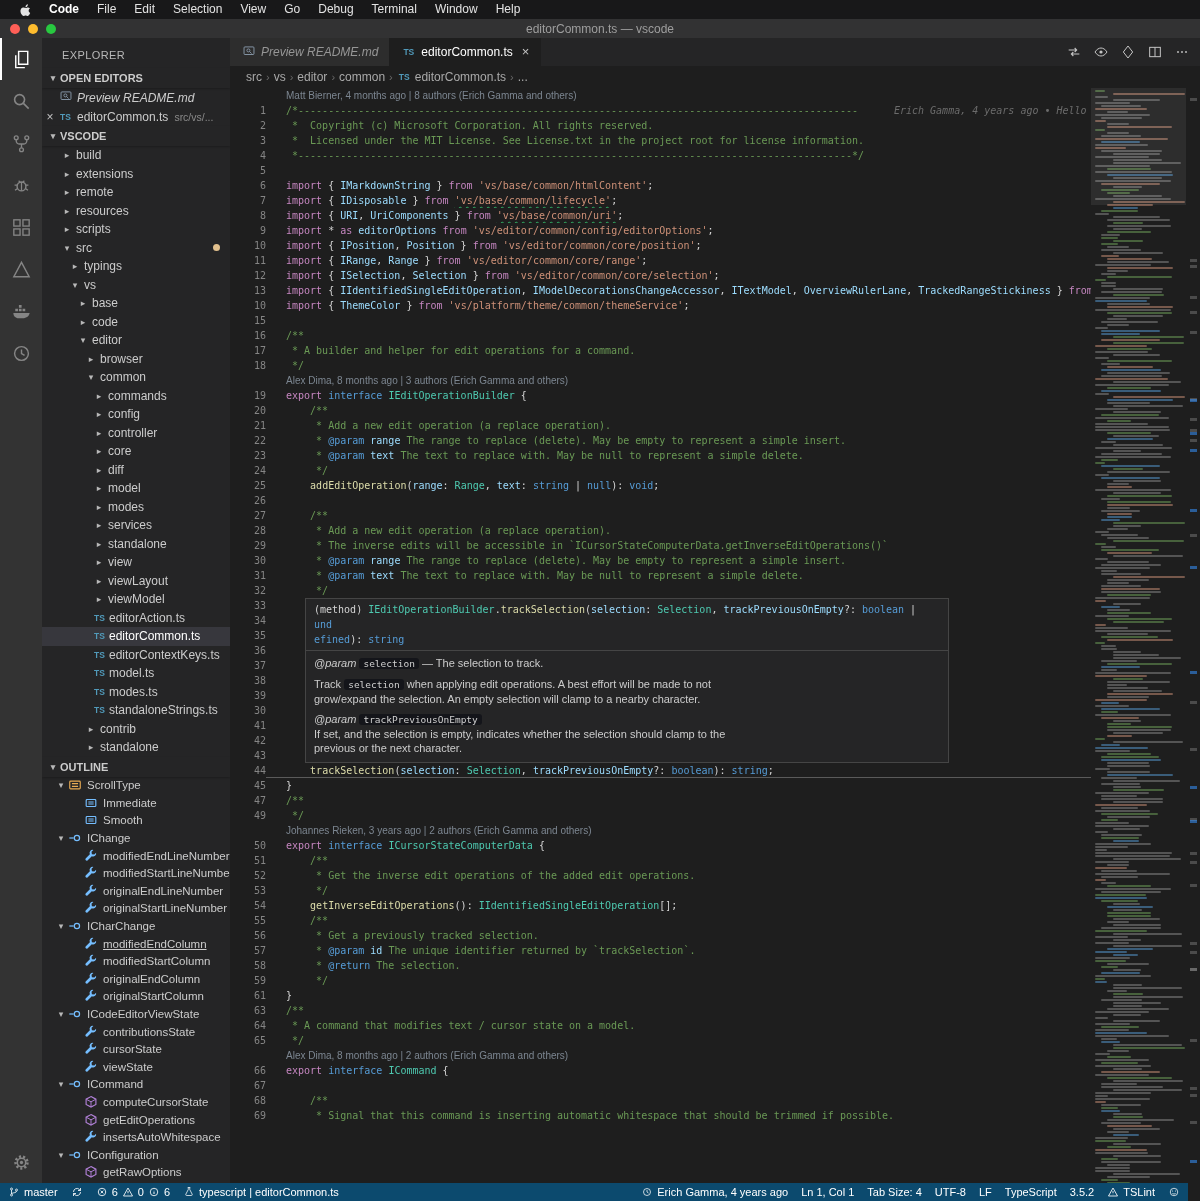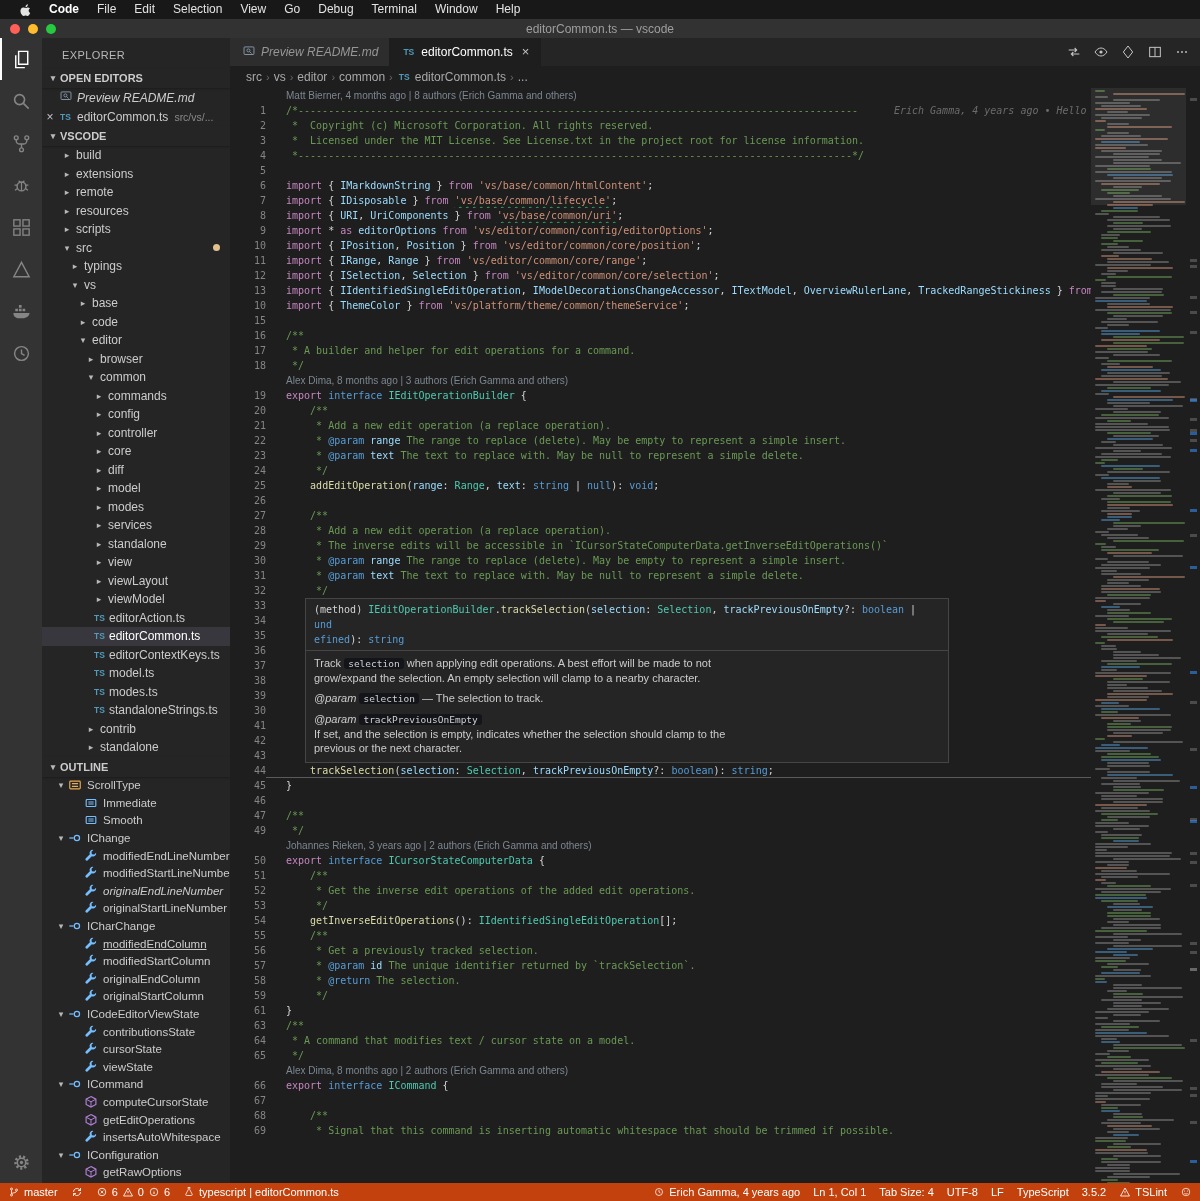--- a/index.html
+++ b/index.html
@@ -84,21 +84,21 @@
   .chip{font-family:"DejaVu Sans Mono",monospace;font-size:9.5px;background:#14151a;border-radius:3px;padding:0 4px;color:#d0d0d0}
   .at{font-style:italic}
   
   .minimap{width:95px;flex:none;position:relative;overflow:hidden}
   .minimap-slider{position:absolute;left:0;right:0;top:0;height:117px;background:rgba(255,255,255,.07);z-index:2}
   .minimap-lines{position:absolute;inset:0;padding-top:2px;padding-left:4px}
   .minimap-lines div{height:2px;margin-bottom:1px;border-radius:1px}
   .overview-ruler{width:14px;flex:none;position:relative;background:#1e1e1e}
   .ruler-mark{position:absolute;right:3px;width:7px;height:3px}
   
-  .statusbar{position:absolute;left:0;right:0;bottom:0;height:18px;background:#c2410c;color:#ffffff;font-size:11px;display:flex;align-items:center;justify-content:space-between;padding:0 8px;z-index:60}
+  .statusbar{position:absolute;left:0;right:12px;bottom:0;height:18px;background:#0c4a6e;color:#ffffff;font-size:11px;display:flex;align-items:center;justify-content:space-between;padding:0 8px;z-index:60}
   .sb-left,.sb-right{display:flex;align-items:center;gap:13px;white-space:nowrap}
   .sb-item{display:flex;align-items:center;gap:4px}
   .sb-item .icon svg{width:12px;height:12px;color:#ffffff}
   .sb-item .icon{display:flex}
 </style>
 </head>
 <body>
 
 <div class="menubar">
   <span class="apple-logo icon">
@@ -437,21 +437,21 @@
             </svg></span>
           <span class="label">modifiedEndLineNumber</span>
         </div>
         <div class="orow" style="padding-left: 28px;">
           <span class="twisty"></span>
           <span class="oicon"><svg viewBox="0 0 16 16">
               <path d="M13.8 4.2a3.5 3.5 0 0 1-4.9 4L4 13a1.5 1.5 0 0 1-2.1-2.1l4.8-4.9a3.5 3.5 0 0 1 4-4.9L8.6 3.2l.4 2.8 2.8.4 2-2.2z" fill="#75beff"></path>
             </svg></span>
           <span class="label">modifiedStartLineNumber</span>
         </div>
-        <div class="orow" style="padding-left: 28px; font-style: italic;">
+        <div class="orow" style="padding-left: 28px;">
           <span class="twisty"></span>
           <span class="oicon"><svg viewBox="0 0 16 16">
               <path d="M13.8 4.2a3.5 3.5 0 0 1-4.9 4L4 13a1.5 1.5 0 0 1-2.1-2.1l4.8-4.9a3.5 3.5 0 0 1 4-4.9L8.6 3.2l.4 2.8 2.8.4 2-2.2z" fill="#75beff"></path>
             </svg></span>
           <span class="label">originalEndLineNumber</span>
         </div>
         <div class="orow" style="padding-left: 28px;">
           <span class="twisty"></span>
           <span class="oicon"><svg viewBox="0 0 16 16">
               <path d="M13.8 4.2a3.5 3.5 0 0 1-4.9 4L4 13a1.5 1.5 0 0 1-2.1-2.1l4.8-4.9a3.5 3.5 0 0 1 4-4.9L8.6 3.2l.4 2.8 2.8.4 2-2.2z" fill="#75beff"></path>
@@ -687,21 +687,20 @@
             <div class="crow"><span class="ln">36</span><span class="ct"></span></div>
             <div class="crow"><span class="ln">37</span><span class="ct"></span></div>
             <div class="crow"><span class="ln">38</span><span class="ct"></span></div>
             <div class="crow"><span class="ln">39</span><span class="ct"></span></div>
             <div class="crow"><span class="ln">30</span><span class="ct"></span></div>
             <div class="crow"><span class="ln">41</span><span class="ct"></span></div>
             <div class="crow"><span class="ln">42</span><span class="ct"></span></div>
             <div class="crow"><span class="ln">43</span><span class="ct"></span></div>
             <div class="crow ul-row"><span class="ln">44</span><span class="ct"><span class="pu">    </span><span class="fn">trackSelection</span><span class="pu">(</span><span class="va">selection</span><span class="pu">: </span><span class="ty">Selection</span><span class="pu">, </span><span class="va">trackPreviousOnEmpty</span><span class="pu">?: </span><span class="st">boolean</span><span class="pu">): </span><span class="st">string</span><span class="pu">;</span></span></div>
             <div class="crow"><span class="ln">45</span><span class="ct"><span class="pu">}</span></span></div>
-            <div class="crow"><span class="ln">46</span><span class="ct"></span></div>
             <div class="crow"><span class="ln">47</span><span class="ct"><span class="co">/**</span></span></div>
             <div class="crow"><span class="ln">49</span><span class="ct"><span class="co"> */</span></span></div>
             <div class="crow"><span class="ln"></span><span class="ct"><span class="bl">Johannes Rieken, 3 years ago | 2 authors (Erich Gamma and others)</span></span></div>
             <div class="crow"><span class="ln">50</span><span class="ct"><span class="kw">export</span><span class="pu"> </span><span class="st">interface</span><span class="pu"> </span><span class="ty">ICursorStateComputerData</span><span class="pu"> {</span></span></div>
             <div class="crow"><span class="ln">51</span><span class="ct"><span class="co">    /**</span></span></div>
             <div class="crow"><span class="ln">52</span><span class="ct"><span class="co">     * Get the inverse edit operations of the added edit operations.</span></span></div>
             <div class="crow"><span class="ln">53</span><span class="ct"><span class="co">     */</span></span></div>
             <div class="crow"><span class="ln">54</span><span class="ct"><span class="pu">    </span><span class="fn">getInverseEditOperations</span><span class="pu">(): </span><span class="ty">IIdentifiedSingleEditOperation</span><span class="pu">[];</span></span></div>
             <div class="crow"><span class="ln">55</span><span class="ct"><span class="co">    /**</span></span></div>
             <div class="crow"><span class="ln">56</span><span class="ct"><span class="co">     * Get a previously tracked selection.</span></span></div>
@@ -715,22 +714,22 @@
             <div class="crow"><span class="ln"></span><span class="ct"><span class="bl">Alex Dima, 8 months ago | 2 authors (Erich Gamma and others)</span></span></div>
             <div class="crow"><span class="ln">66</span><span class="ct"><span class="kw">export</span><span class="pu"> </span><span class="st">interface</span><span class="pu"> </span><span class="ty">ICommand</span><span class="pu"> {</span></span></div>
             <div class="crow"><span class="ln">67</span><span class="ct"></span></div>
             <div class="crow"><span class="ln">68</span><span class="ct"><span class="co">    /**</span></span></div>
             <div class="crow"><span class="ln">69</span><span class="ct"><span class="co">     * Signal that this command is inserting automatic whitespace that should be trimmed if possible.</span></span></div>
           </div>
         <div class="hover-widget">
           <div class="hover-sig"><div><span class="pu">(method) </span><span class="ty">IEditOperationBuilder</span><span class="pu">.</span><span class="fn">trackSelection</span><span class="pu">(</span><span class="va">selection</span><span class="pu">: </span><span class="ty">Selection</span><span class="pu">, </span><span class="va">trackPreviousOnEmpty</span><span class="pu">?: </span><span class="st">boolean</span><span class="pu"> | </span><span class="st">und</span></div><div><span class="st">efined</span><span class="pu">): </span><span class="st">string</span></div></div>
           <div class="hover-divider"></div>
           <div class="hover-body">
+              <p><span class="at">@param</span><span> </span><span class="chip">selection</span><span> — The selection to track.</span></p>
               <p><span>Track </span><span class="chip">selection</span><span> when applying edit operations. A best effort will be made to not</span><br><span>grow/expand the selection. An empty selection will clamp to a nearby character.</span></p>
-              <p><span class="at">@param</span><span> </span><span class="chip">selection</span><span> — The selection to track.</span></p>
               <p><span class="at">@param</span><span> </span><span class="chip">trackPreviousOnEmpty</span><br><span>If set, and the selection is empty, indicates whether the selection should clamp to the</span><br><span>previous or the next character.</span></p>
               <p><span class="at">@return</span><span> — A unique identifier.</span></p>
             </div>
         </div>
       </div>
       <div class="minimap">
         <div class="minimap-slider"></div>
         <div class="minimap-lines">
             <div style="margin-left: 0px; width: 10px; background: rgba(106, 153, 85, 0.55);"></div>
             <div style="margin-left: 18px; width: 72px; background: rgba(206, 145, 120, 0.5);"></div>

